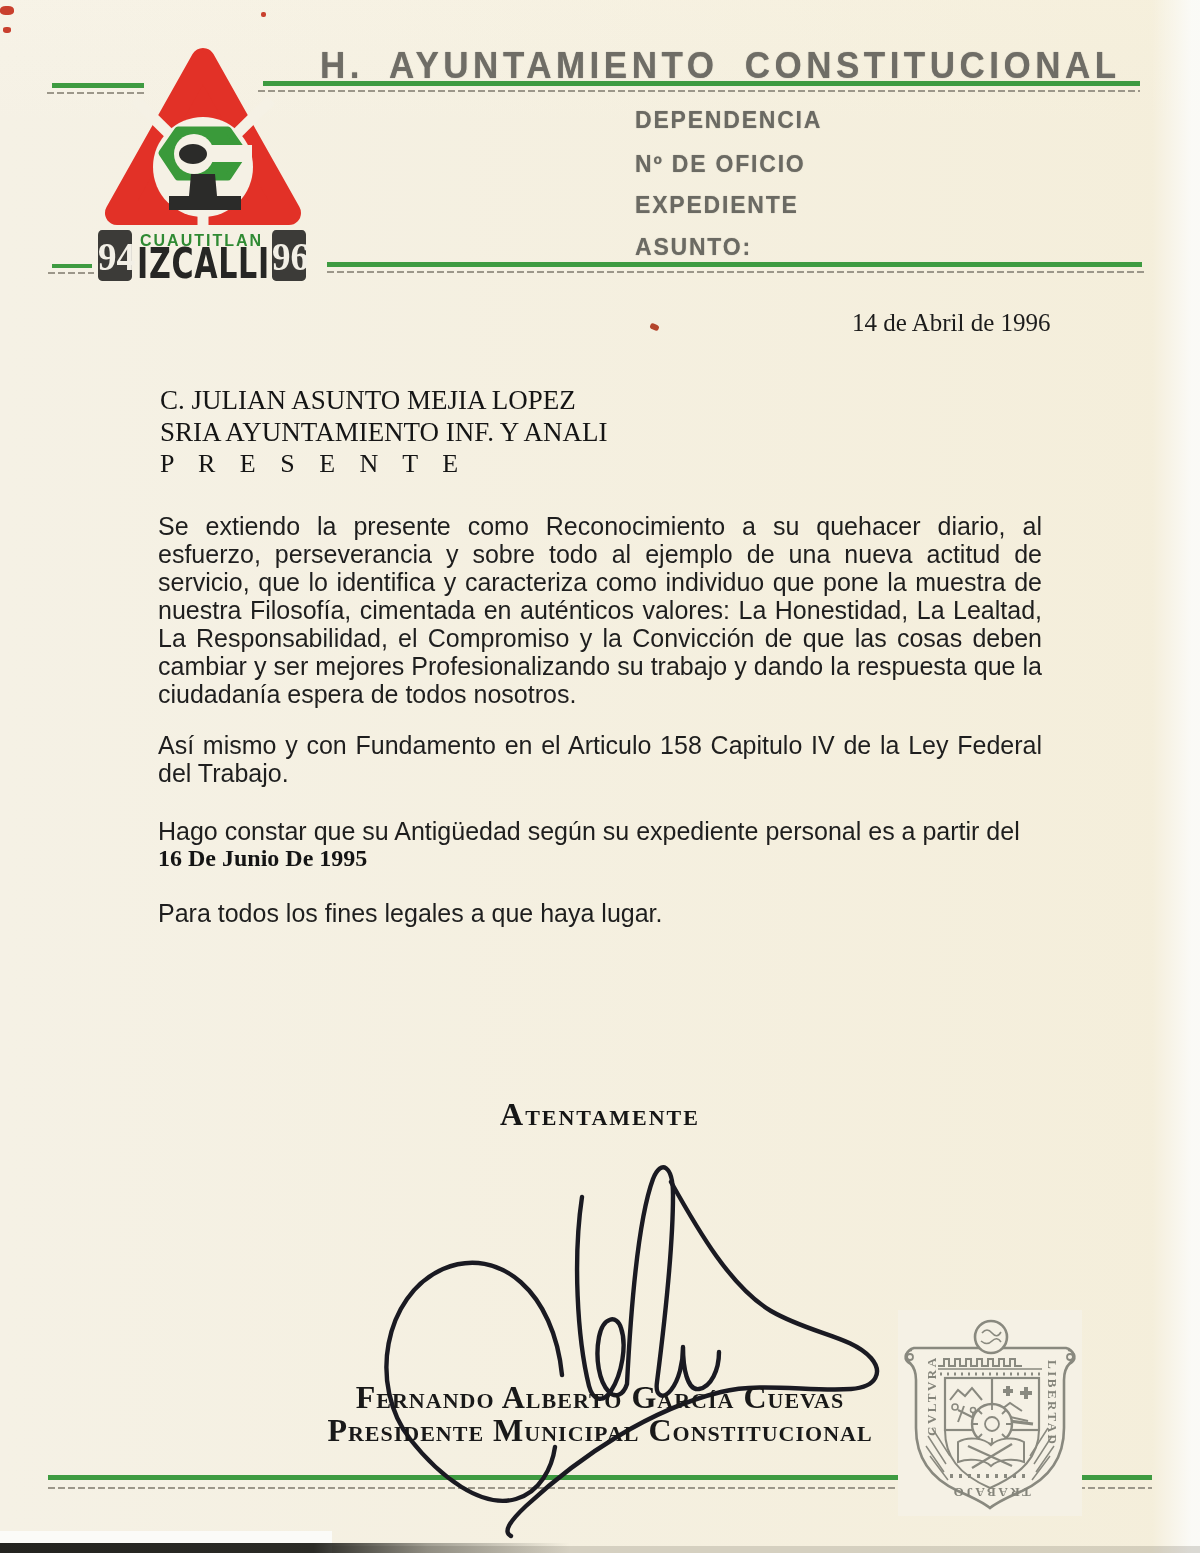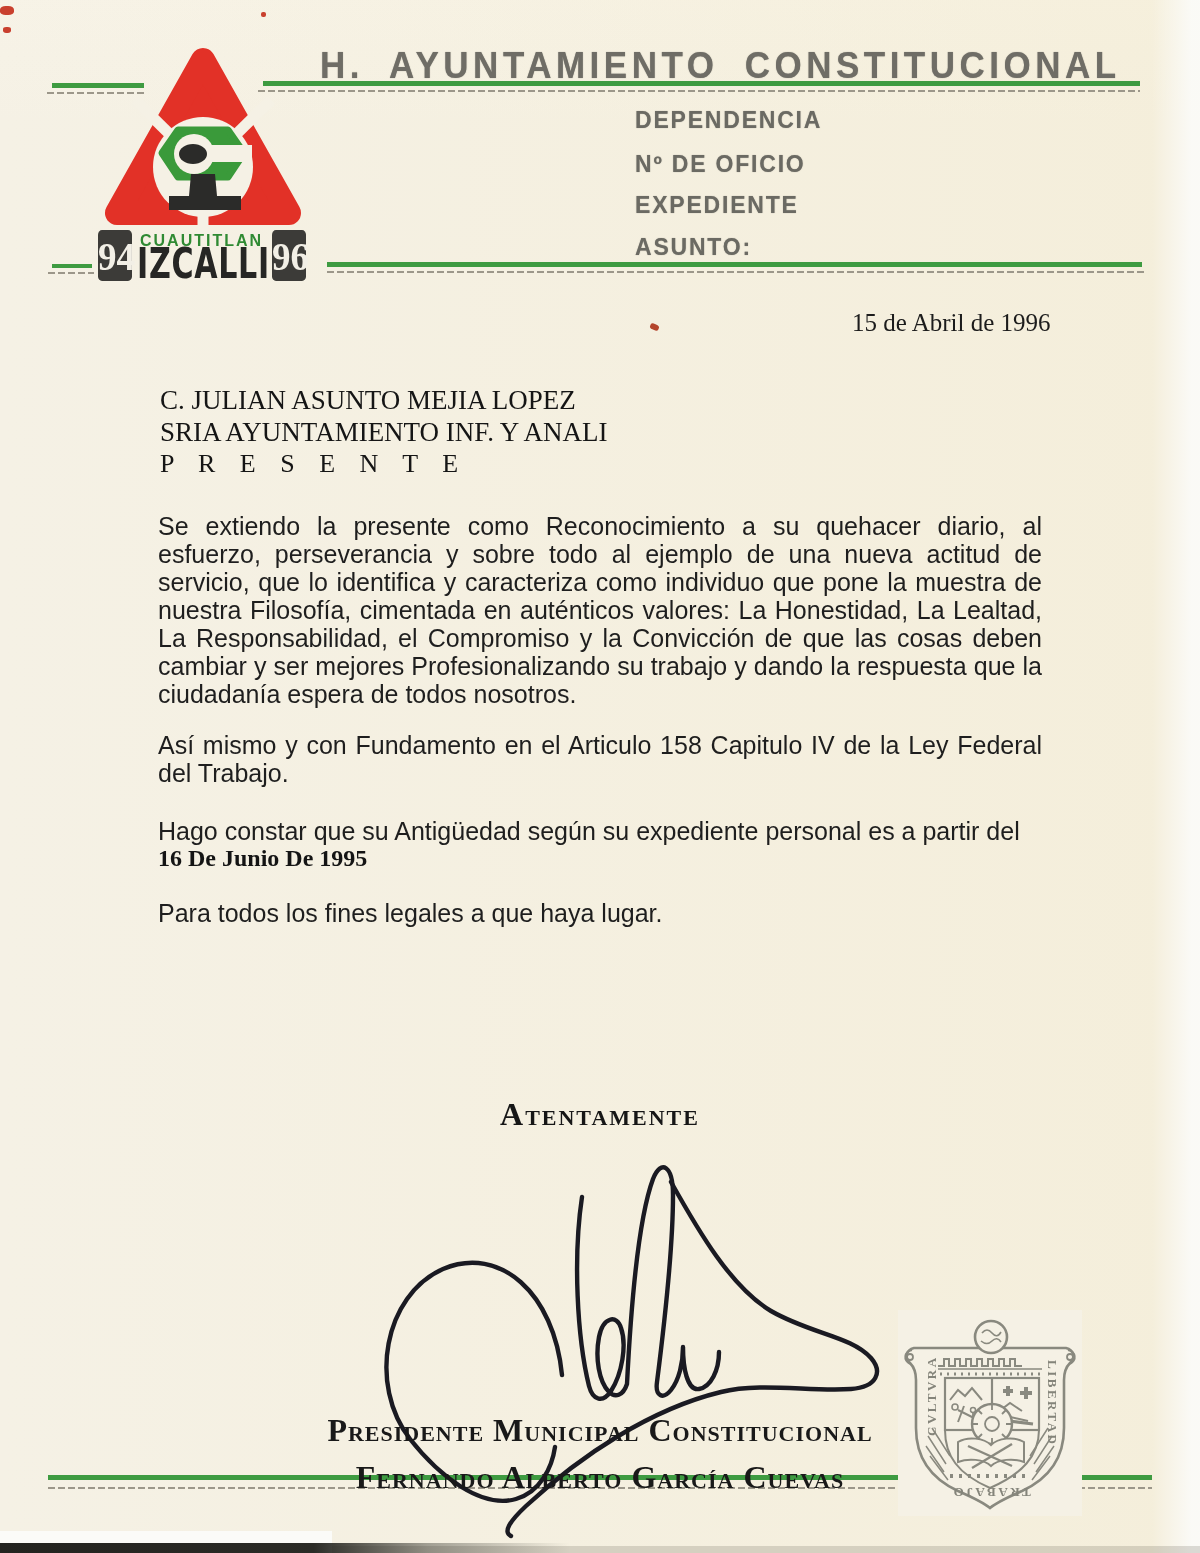--- a/index.html
+++ b/index.html
@@ -76,21 +76,21 @@
     font-weight:bold;font-size:24px;color:#141414;white-space:nowrap;
   }
   .closing{
     position:absolute;left:0;top:1096px;width:1200px;text-align:center;
     font-family:"Liberation Serif",serif;font-weight:bold;font-size:32px;
     font-variant:small-caps;letter-spacing:2px;color:#161616;
   }
   .signer{position:absolute;left:0;width:1200px;text-align:center;
     font-family:"Liberation Serif",serif;font-weight:bold;font-size:32px;
     font-variant:small-caps;letter-spacing:1px;color:#191919;}
-  #signer-name{top:1459px;} #signer-title{top:1412px;}
+  #signer-name{top:1379px;} #signer-title{top:1412px;}
 
   #signature-svg{position:absolute;left:330px;top:1135px;}
   #seal-svg{position:absolute;left:898px;top:1310px;}
 
   
   .scan-white-sliver{position:absolute;left:0;top:1531px;width:332px;height:22px;background:#fbfbf8;}
   .scan-shadow{position:absolute;left:0;top:1543px;width:570px;height:10px;
     background:linear-gradient(90deg,#23231f 0%,#2b2b26 55%,rgba(60,60,52,.45) 75%,rgba(60,60,52,0) 100%);}
   .scan-bottom-tint{position:absolute;left:0;top:1546px;width:1200px;height:7px;background:rgba(70,68,58,.18);}
   .speck{position:absolute;background:#c9402e;border-radius:40%;}
@@ -133,21 +133,21 @@
   <div class="year-badge" id="year-right">96</div>
   <div class="city-top">CUAUTITLAN</div>
   <div class="city-bottom">IZCALLI</div>
 
   <div class="doc-title">H. AYUNTAMIENTO CONSTITUCIONAL</div>
   <div class="hdr-field" id="fld-1">DEPENDENCIA</div>
   <div class="hdr-field" id="fld-2">Nº DE OFICIO</div>
   <div class="hdr-field" id="fld-3">EXPEDIENTE</div>
   <div class="hdr-field" id="fld-4">ASUNTO:</div>
 
-  <div class="date-line">15 de Abril de 1996</div>
+  <div class="date-line">14 de Abril de 1996</div>
 
   <div class="recip" id="recip-1">C. JULIAN ASUNTO MEJIA LOPEZ</div>
   <div class="recip" id="recip-2">SRIA AYUNTAMIENTO INF. Y ANALI</div>
   <div class="recip" id="recip-3">P R E S E N T E</div>
 
   <div class="para" id="para-1">Se extiendo la presente como Reconocimiento a su quehacer diario, al esfuerzo, perseverancia y sobre todo al ejemplo de una nueva actitud de servicio, que lo identifica y caracteriza como individuo que pone la muestra de nuestra Filosofía, cimentada en auténticos valores: La Honestidad, La Lealtad, La Responsabilidad, el Compromiso y la Convicción de que las cosas deben cambiar y ser mejores Profesionalizando su  trabajo y dando la respuesta que la ciudadanía espera de todos nosotros.</div>
   <div class="para" id="para-2">Así mismo y con Fundamento en el Articulo 158 Capitulo IV de la Ley Federal del Trabajo.</div>
   <div class="para" id="para-3">Hago constar que su Antigüedad según su expediente personal es a partir del</div>
   <div class="seniority">16 De Junio De 1995</div>
   <div class="para" id="para-4">Para todos los fines legales a que haya lugar.</div>

